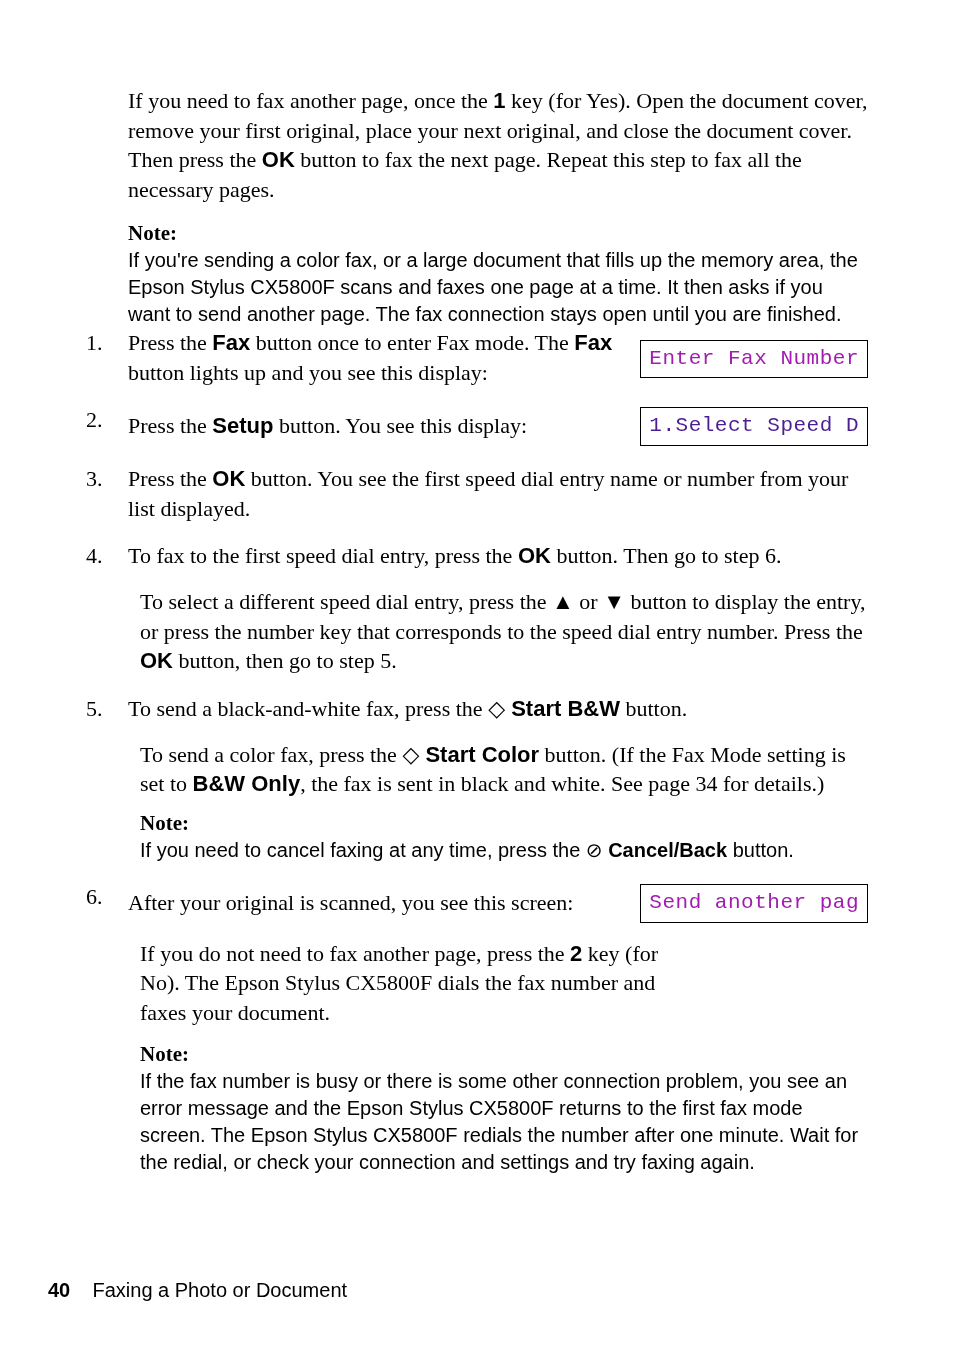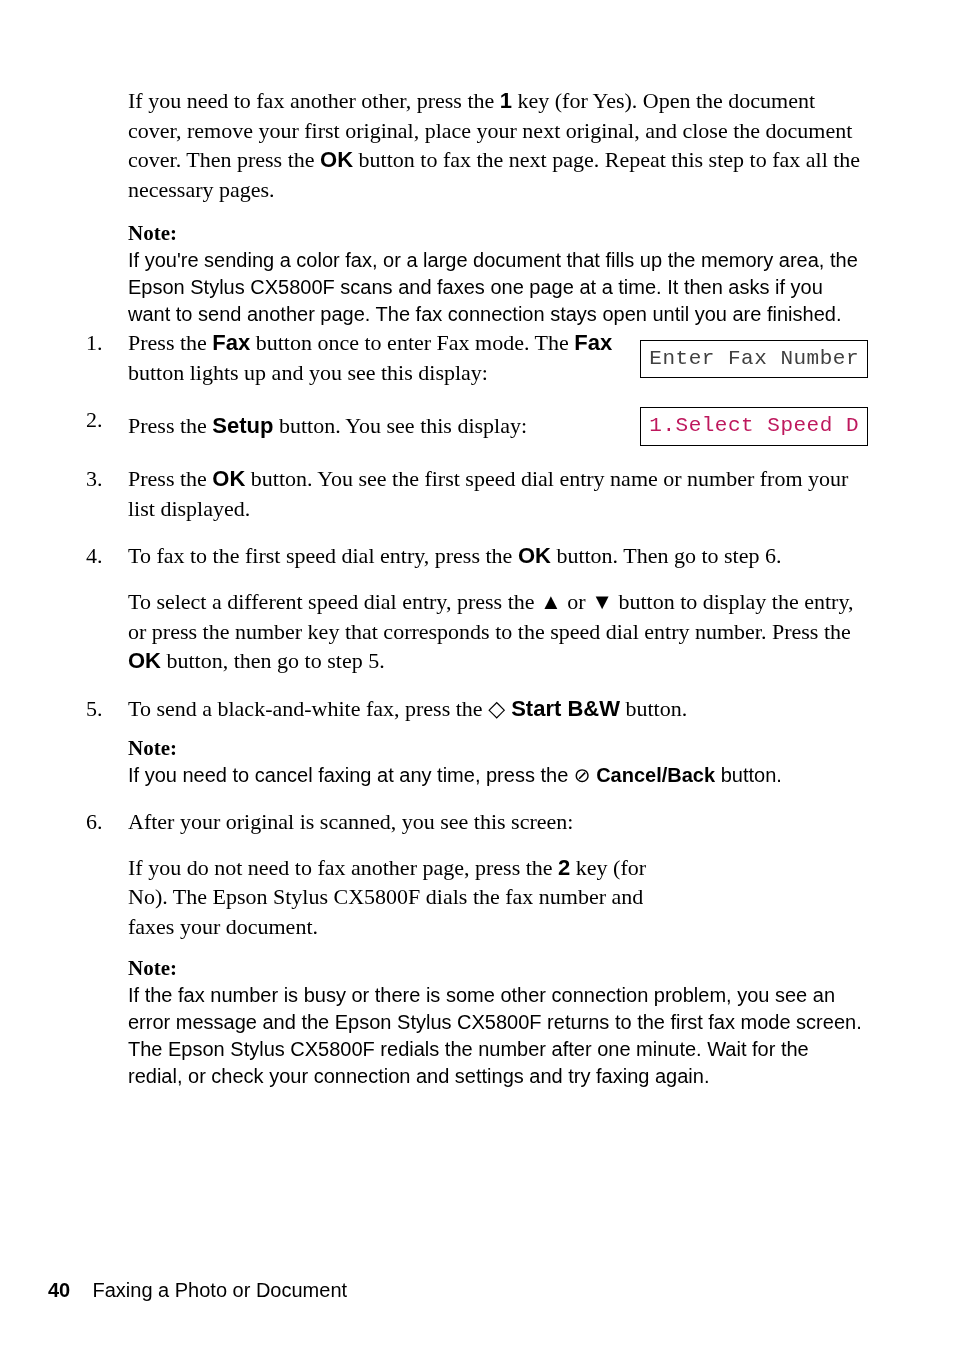--- a/index.html
+++ b/index.html
@@ -47,52 +47,52 @@
     margin: 0 0 18px 0;
   }
   ol.steps > li::before {
     content: counter(step) ".";
     position: absolute;
     left: 0;
     top: 0;
     font-family: "Times New Roman", Times, serif;
     font-size: 22px;
   }
-  .sub { margin: 16px 0 0 0; }
+  .sub { margin: 16px 0 0 12px; }
   .lcd {
     border: 1px solid #000;
     font-family: "Courier New", Courier, monospace;
     font-size: 21px;
     padding: 4px 8px 4px 8px;
     white-space: nowrap;
     background: #fff;
     letter-spacing: 0.5px;
-    color: #be185d;
+    color: #4c1d95;
   }
-  .lcd.dim { color: #404040; font-family: Liberation Mono, monospace; }
+  .lcd.dim { color: #a21caf; font-family: Liberation Mono, monospace; }
   .flexrow { display: flex; align-items: center; gap: 18px; }
   .flexrow > .txt { flex: 1 1 auto; }
   .flexrow > .lcdcol { flex: 0 0 auto; display: flex; flex-direction: column; gap: 8px; margin-top: 2px; }
   .footer {
     position: absolute;
     left: 48px;
     bottom: 48px;
     font-family: Arial, Helvetica, sans-serif;
     font-size: 20px;
   }
   .footer .pg { font-weight: bold; }
   .sym { font-family: Arial, Helvetica, sans-serif; }
 </style>
 </head>
 <body>
 
 <div class="page">
 
   <p class="para-top">
-    <span>If you need to fax another other, press the </span><span class="ui">1</span><span> key (for Yes). Open the document cover, remove your first original, place your next original, and close the document cover. Then press the </span><span class="ui">OK</span><span> button to fax the next page. Repeat this step to fax all the necessary pages.</span>
+    <span>If you need to fax another page, once the </span><span class="ui">1</span><span> key (for Yes). Open the document cover, remove your first original, place your next original, and close the document cover. Then press the </span><span class="ui">OK</span><span> button to fax the next page. Repeat this step to fax all the necessary pages.</span>
   </p>
 
   <div class="note-block">
     <div class="note-label">Note:</div>
     <div class="note-body">If you're sending a color fax, or a large document that fills up the memory area, the Epson Stylus CX5800F scans and faxes one page at a time. It then asks if you want to send another page. The fax connection stays open until you are finished.</div>
   </div>
 
 
   <ol class="steps">
 
@@ -128,31 +128,37 @@
       </div>
       <div class="sub">
         <span>To select a different speed dial entry, press the </span><span class="sym">▲</span><span> or </span><span class="sym">▼</span><span> button to display the entry, or press the number key that corresponds to the speed dial entry number. Press the </span><span class="ui">OK</span><span> button, then go to step 5.</span>
       </div>
     </li>
 
     <li>
       <div>
         <span>To send a black-and-white fax, press the </span><span class="sym">◇</span><span class="ui"> Start B&amp;W</span><span> button.</span>
       </div>
+      <div class="sub">
+        <span>To send a color fax, press the </span><span class="sym">◇</span><span class="ui"> Start Color</span><span> button. (If the Fax Mode setting is set to </span><span class="ui">B&amp;W Only</span><span>, the fax is sent in black and white. See page 34 for details.)</span>
+      </div>
       <div class="sub" style="margin-top:10px;">
         <div class="note-label">Note:</div>
         <div class="note-body">
           <span>If you need to cancel faxing at any time, press the </span><span class="sym">⊘</span><span class="ui bold"> Cancel/Back</span><span> button.</span>
         </div>
       </div>
     </li>
 
     <li>
       <div class="flexrow">
         <div class="txt">After your original is scanned, you see this screen:</div>
+        <div class="lcdcol">
+            <div class="lcd dim">Send another pag</div>
+          </div>
       </div>
       <div class="sub" style="max-width:530px;">
         <span>If you do not need to fax another page, press the </span><span class="ui">2</span><span> key (for No). The Epson Stylus CX5800F dials the fax number and faxes your document.</span>
       </div>
       <div class="sub" style="margin-top:12px;">
         <div class="note-label">Note:</div>
         <div class="note-body">If the fax number is busy or there is some other connection problem, you see an error message and the Epson Stylus CX5800F returns to the first fax mode screen. The Epson Stylus CX5800F redials the number after one minute. Wait for the redial, or check your connection and settings and try faxing again.</div>
       </div>
     </li>
 

